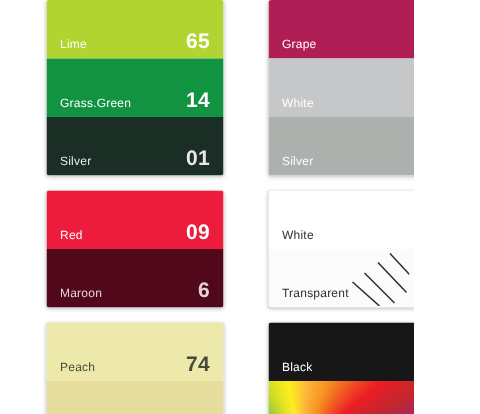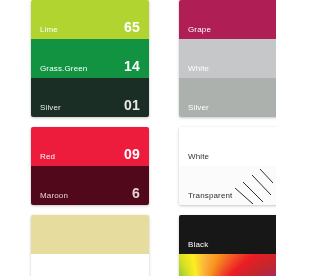--- a/index.html
+++ b/index.html
@@ -154,20 +154,24 @@
               <line x1="2" y1="20" x2="20" y2="36"></line>
               <line x1="10" y1="14" x2="30" y2="34"></line>
               <line x1="19" y1="7" x2="38" y2="27"></line>
               <line x1="27" y1="1" x2="40" y2="15"></line>
             </g>
           </svg>
           <span class="sw-name" style="color: rgb(48, 48, 48);">Transparent</span>
         </div>
       </div>
       <div class="card">
+        <div class="swatch" style="background: rgb(236, 233, 171);">
+          <span class="sw-name" style="color: rgb(74, 74, 60);">Peach</span>
+          <span class="sw-code" style="color: rgb(74, 74, 60);">74</span>
+        </div>
         <div class="swatch" style="background: rgb(230, 220, 158);"></div>
       </div>
       <div class="card">
         <div class="swatch" style="background: rgb(23, 23, 23);">
           <span class="sw-name" style="color: rgb(255, 255, 255);">Black</span>
         </div>
         <div class="swatch assorted"></div>
       </div>
     </div>
 </div>

